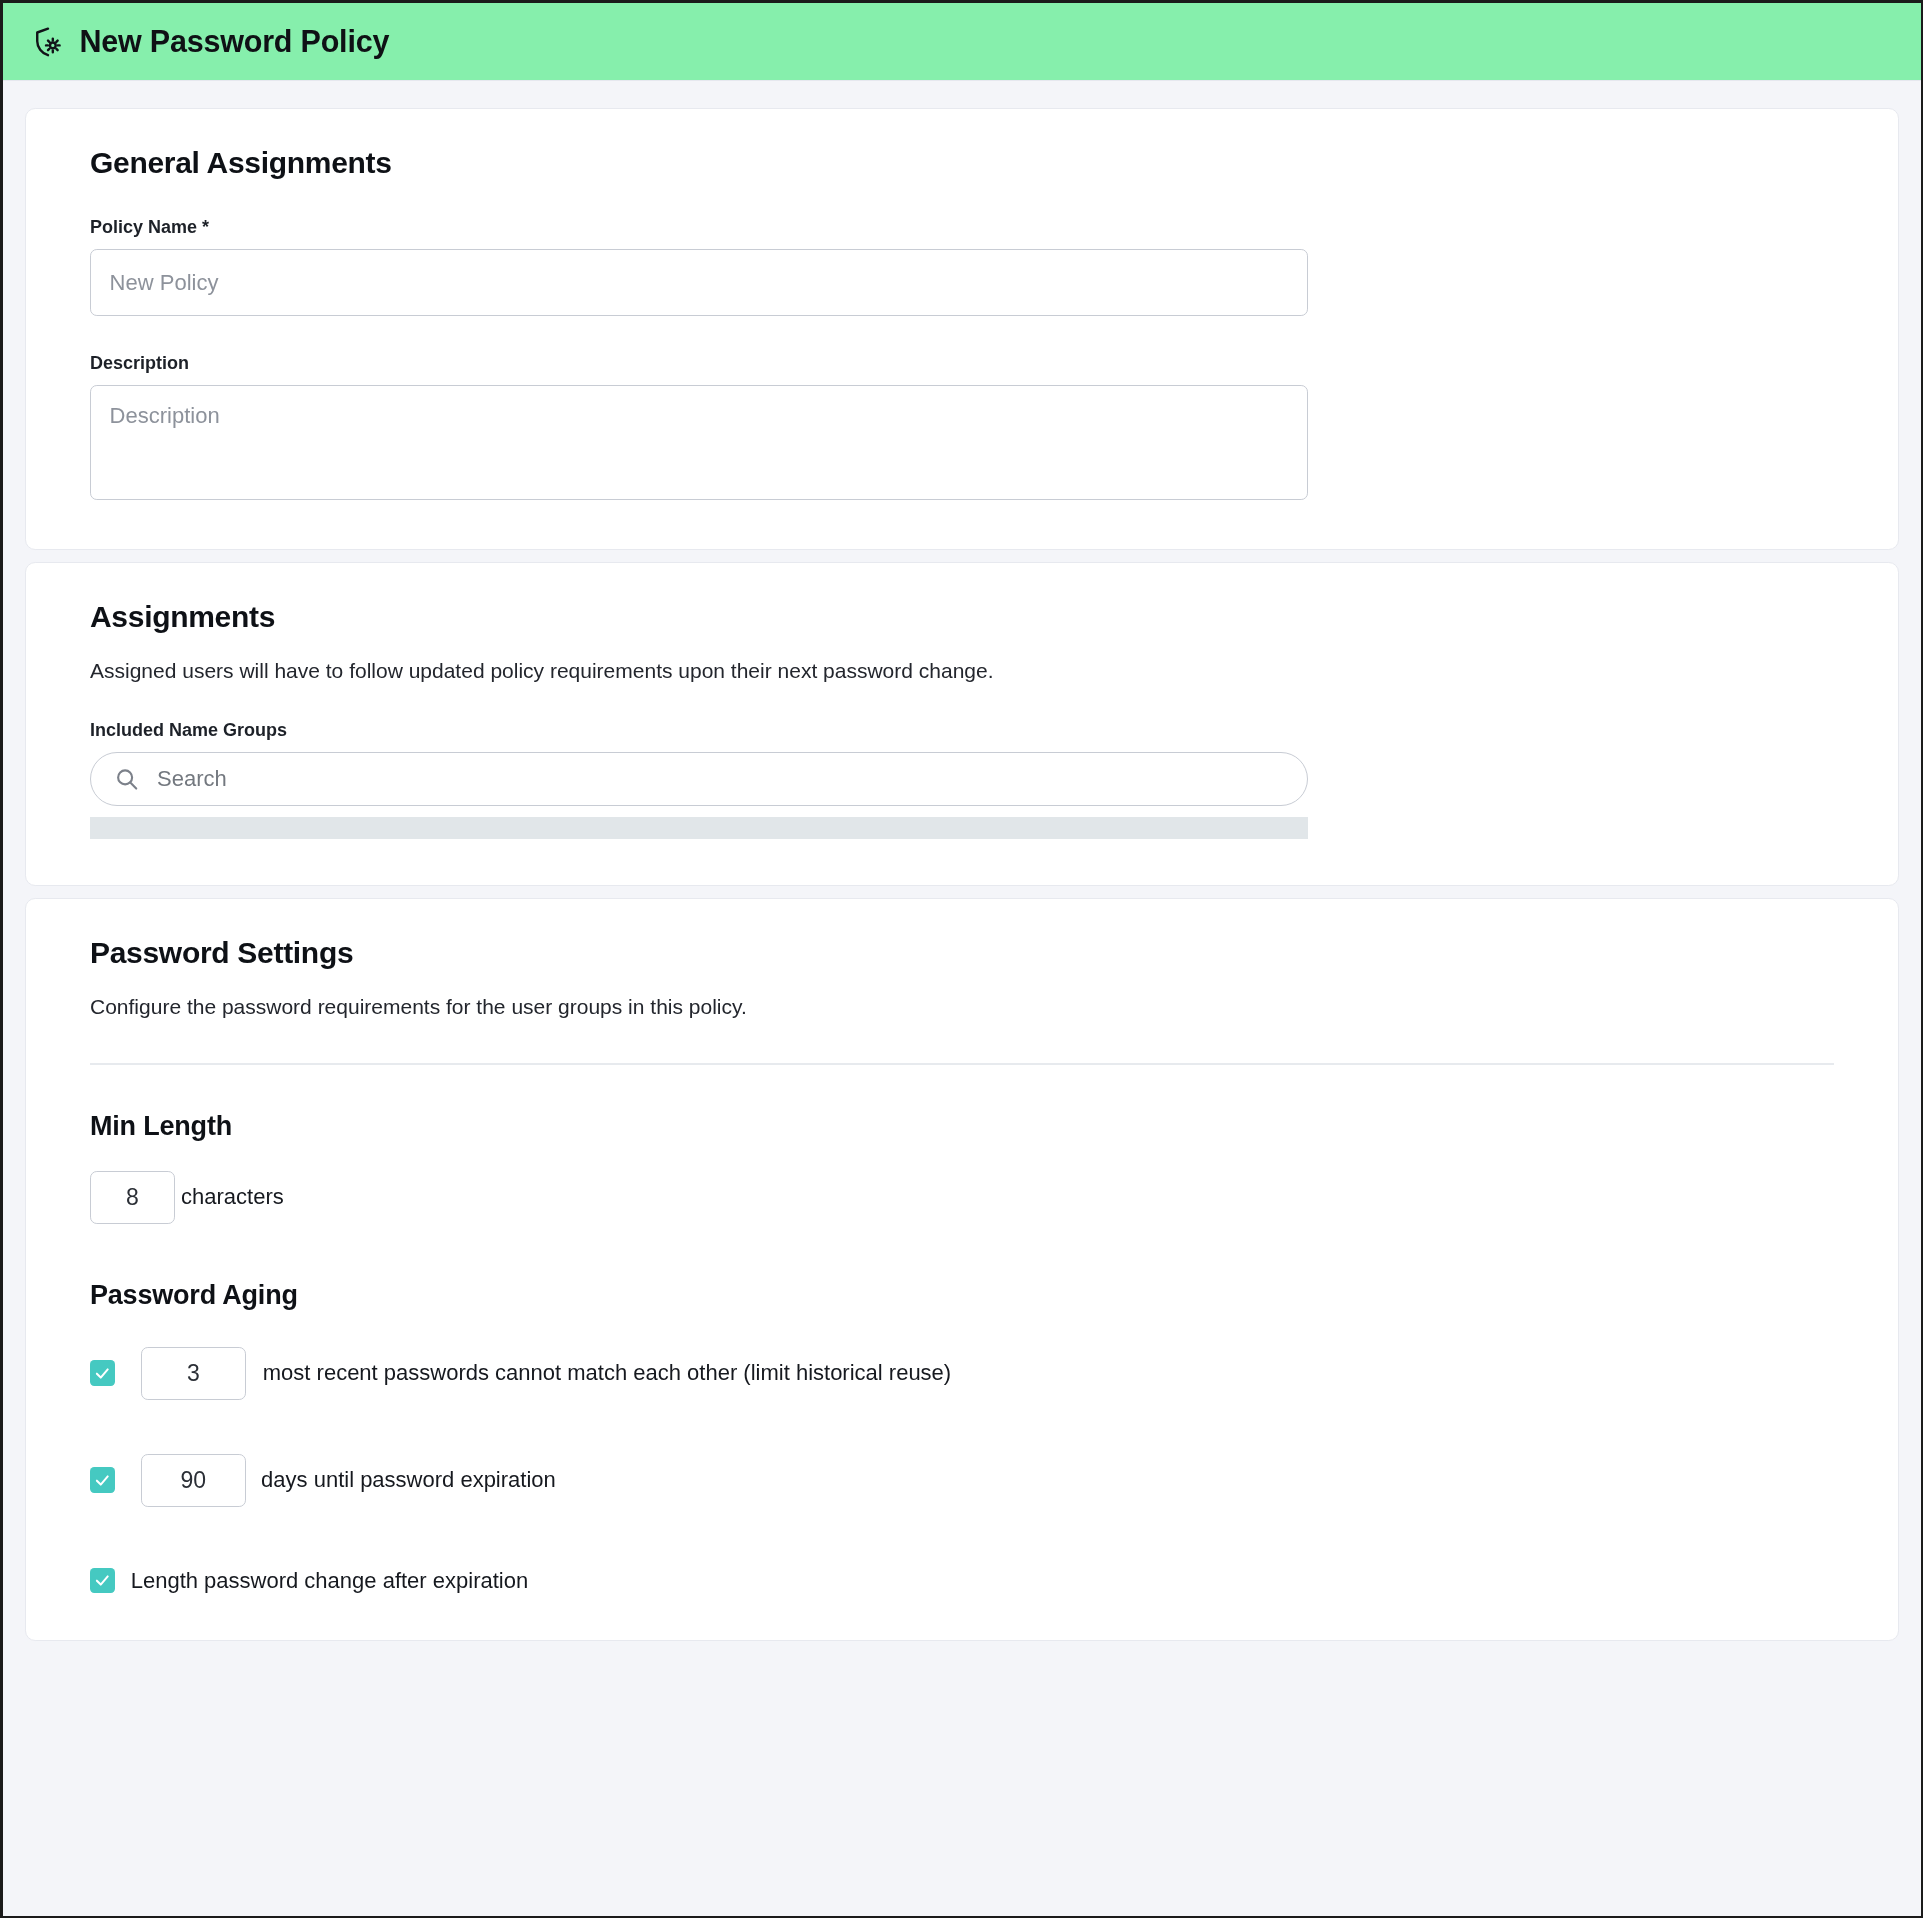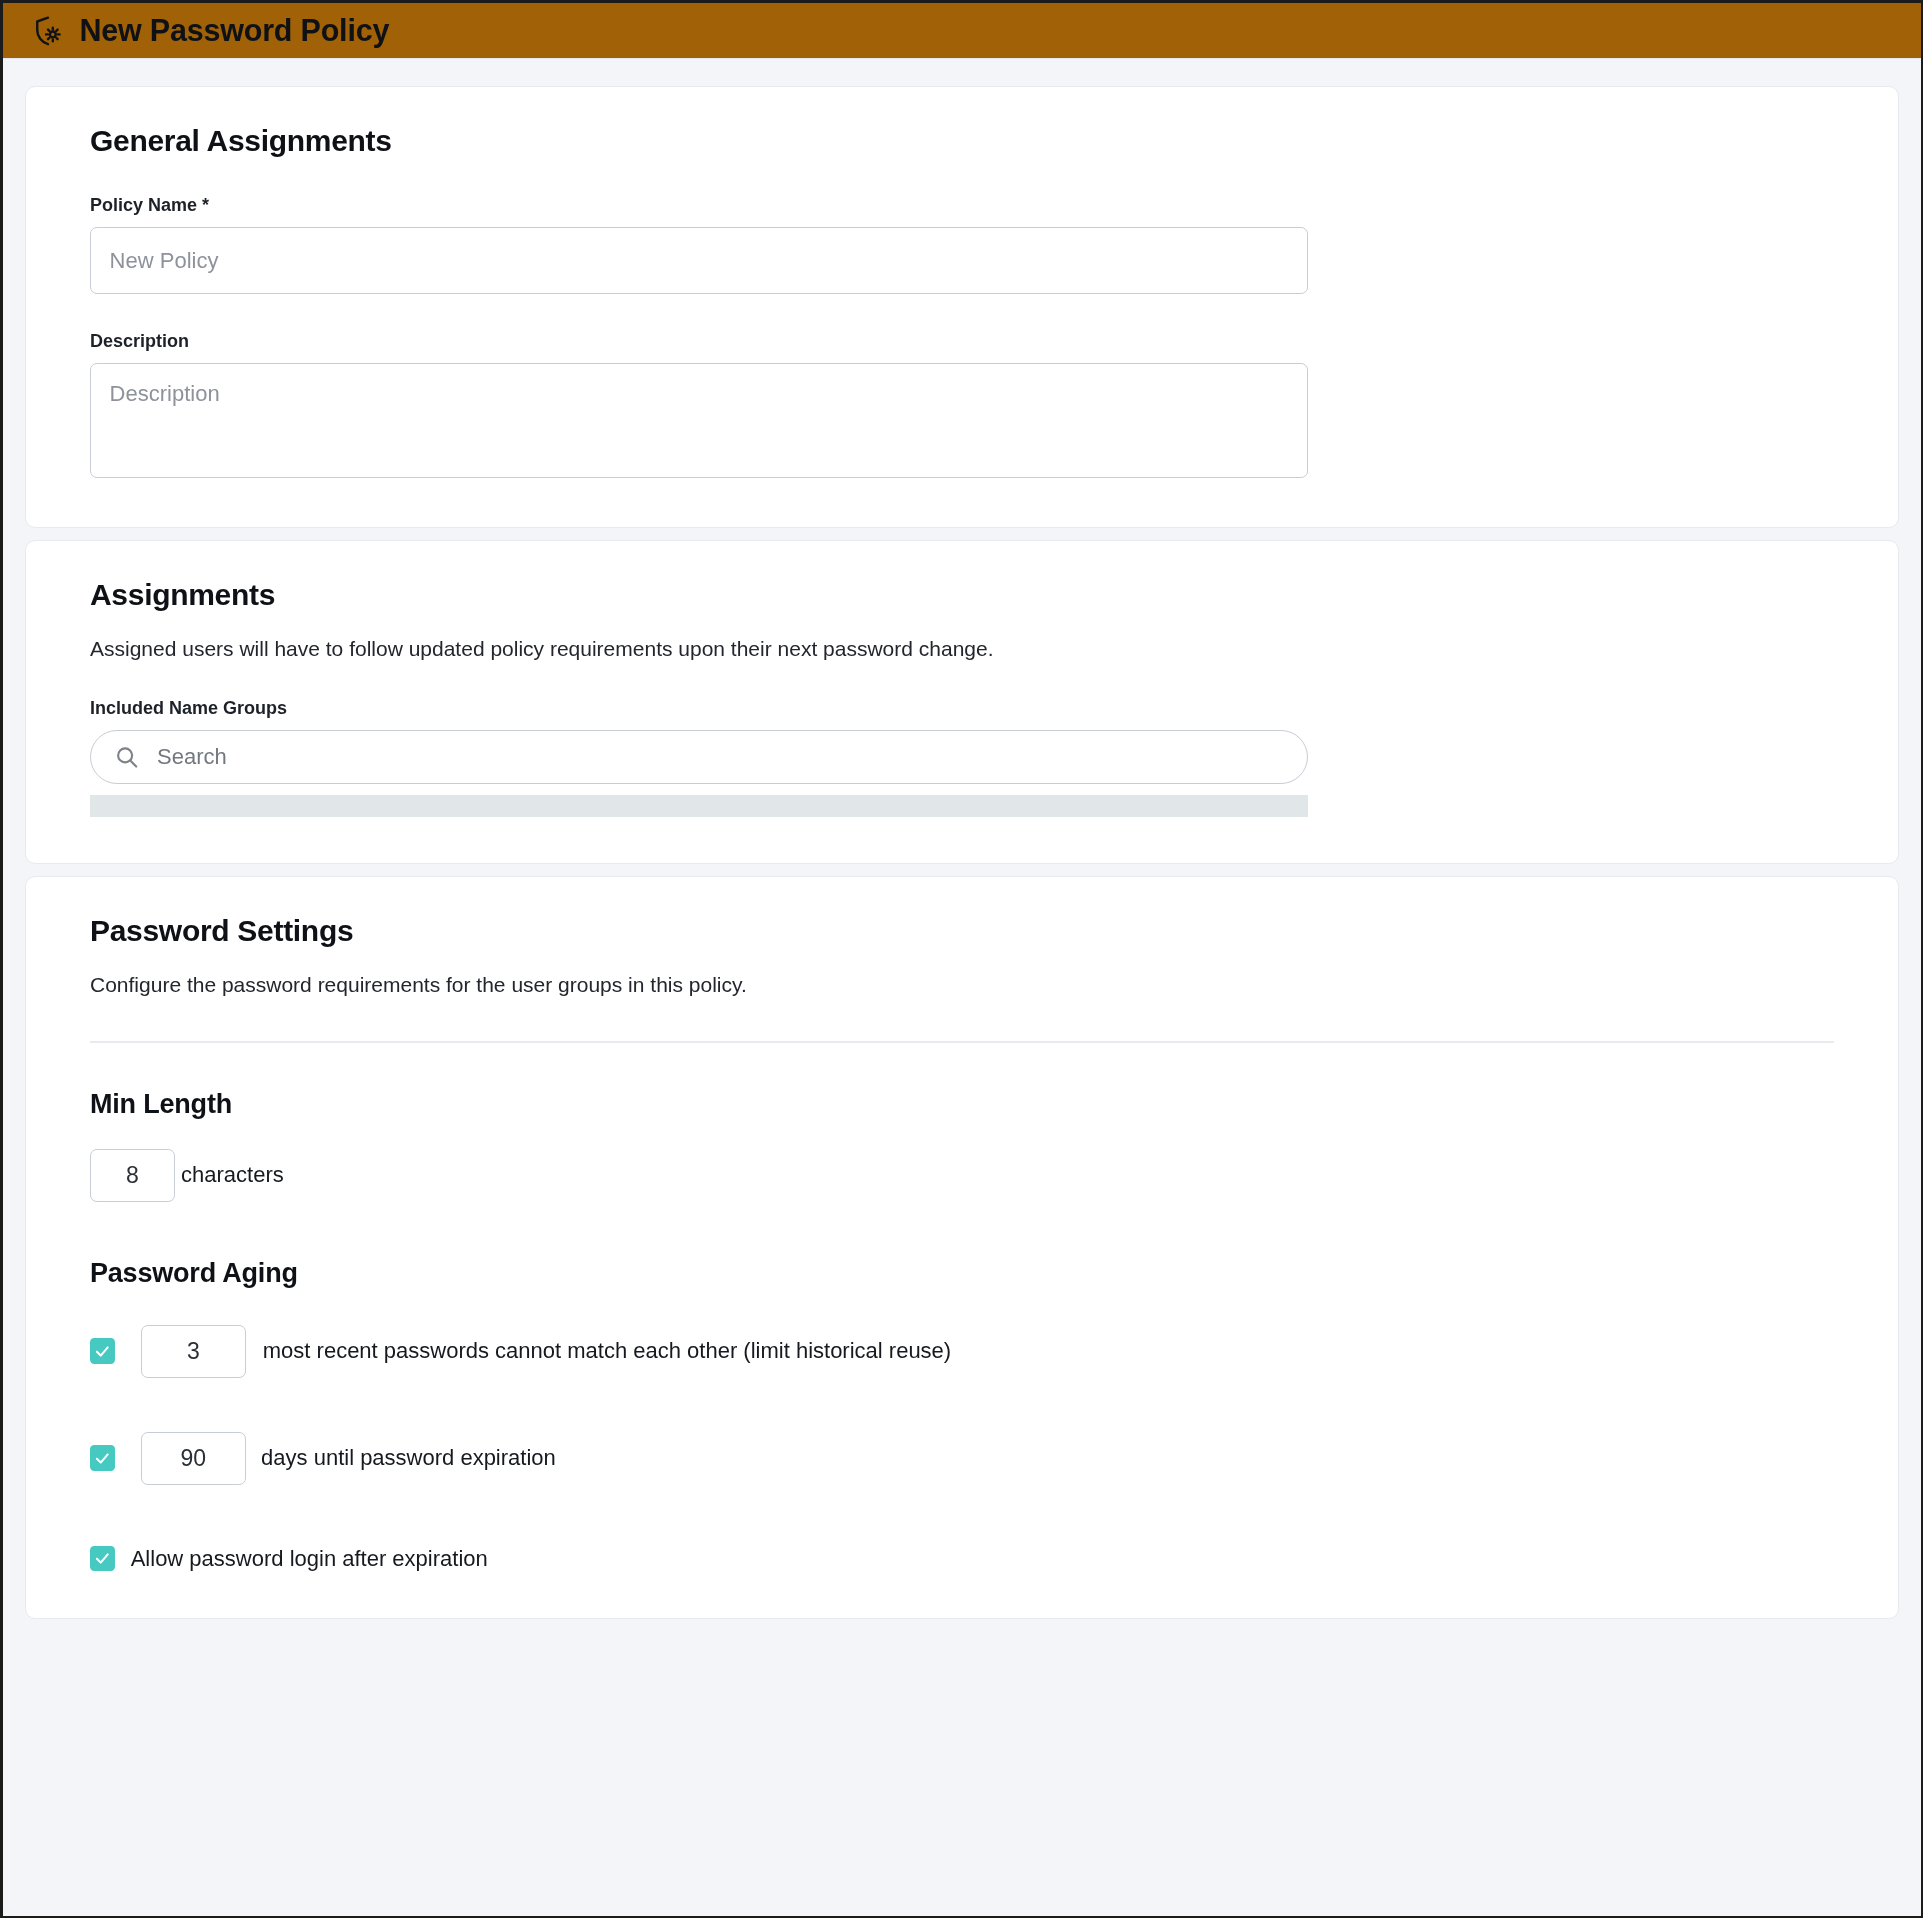--- a/index.html
+++ b/index.html
@@ -15,22 +15,22 @@
     position: relative;
     width: 1924px;
     height: 1919px;
     background: #f4f5f9;
     border: 3.4px solid #1b1b1b;
     overflow: hidden;
   }
 
   
   .app-header {
-    height: 56px;
-    background: #a16207;
+    height: 78px;
+    background: #86efac;
     border-bottom: 1.7px solid #e6e8ef;
     display: flex;
     align-items: center;
     padding: 0 0 0 25.4px;
   }
   .header-icon {
     width: 39px;
     height: 39px;
     flex: 0 0 39px;
     display: flex;
@@ -295,21 +295,21 @@
           <span class="inline-label">days until password expiration</span>
         </div>
 
 
         <div class="aging-row plain">
           <span class="cb">
             <svg viewBox="0 0 24 24" fill="none" stroke="currentColor" stroke-width="2.6" stroke-linecap="round" stroke-linejoin="round">
                 <path d="M5 12.5 10 17.5 19 7"></path>
               </svg>
           </span>
-          <span class="inline-label">Allow password login after expiration</span>
+          <span class="inline-label">Length password change after expiration</span>
         </div>
 
       </div>
     </div>
   </div>
 
 </div>
 
 
 </body></html>

